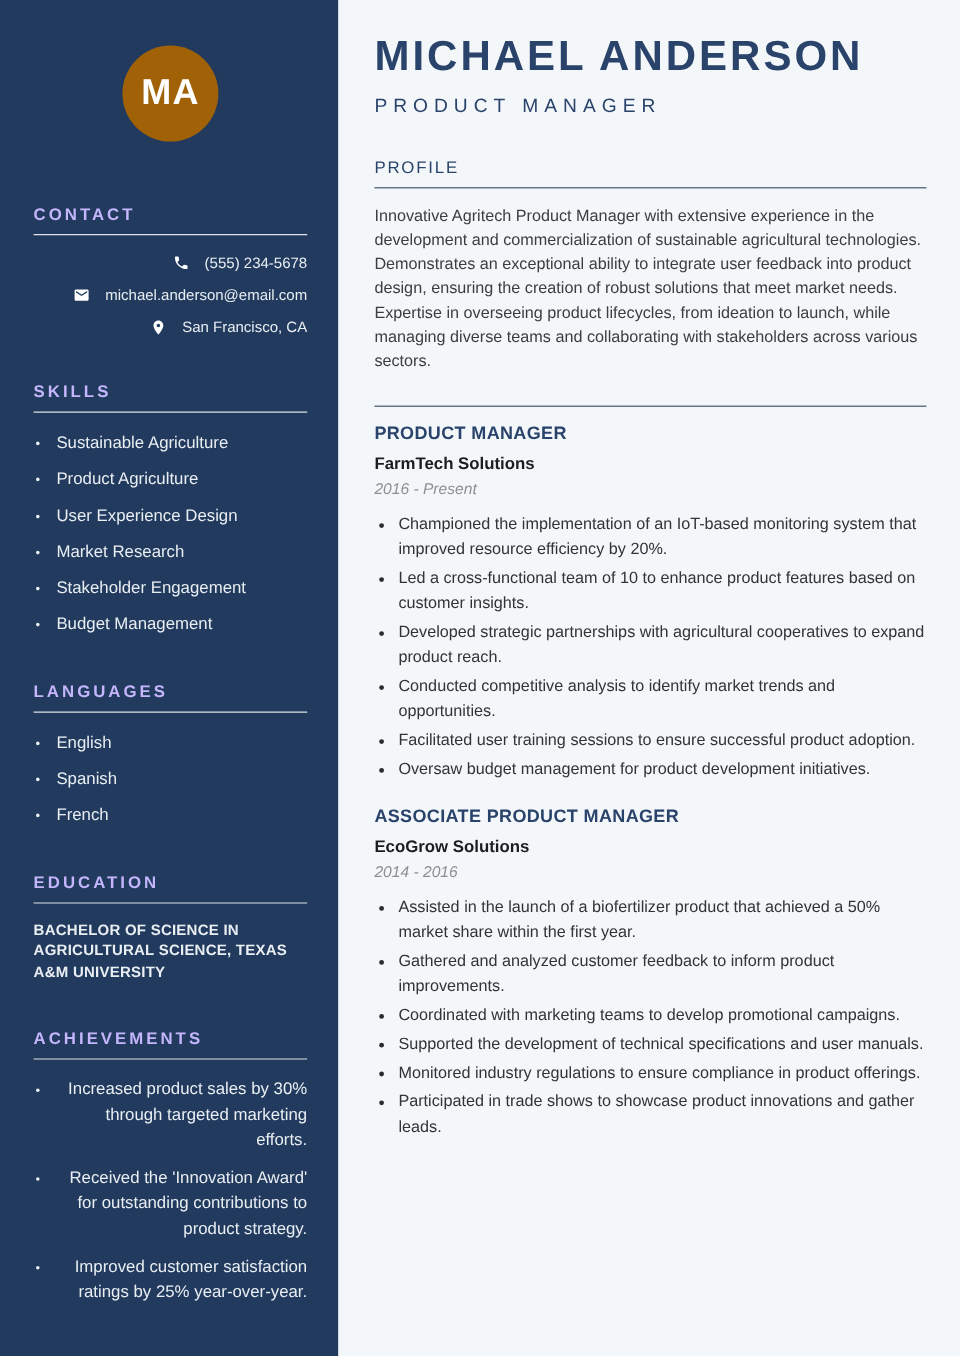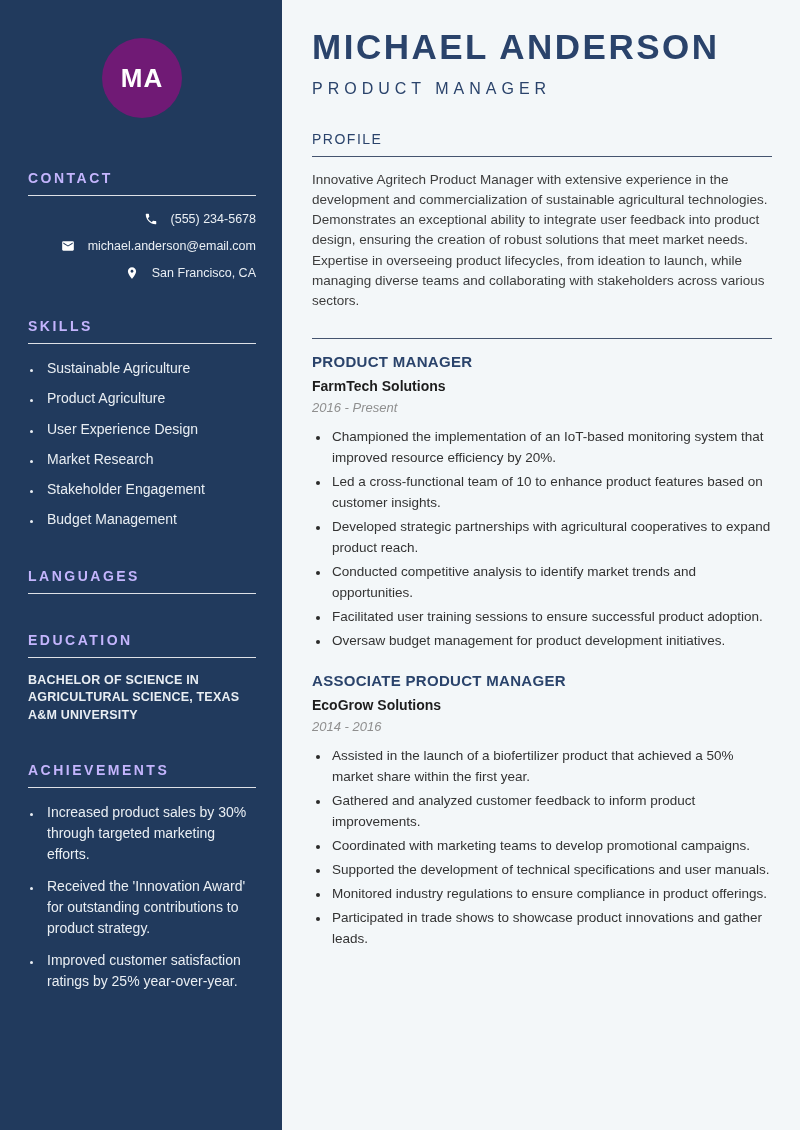--- a/index.html
+++ b/index.html
@@ -17,23 +17,23 @@
   
   .sidebar {
     width: 282px; min-width: 282px;
     background: #213A5D;
     color: #E9EEF3;
     padding: 38px 26px 30px 28px;
   }
   .avatar-wrap { display: flex; justify-content: center; }
   .avatar {
     width: 80px; height: 80px; border-radius: 50%;
-    background: #701a75;
+    background: #a16207;
     display: flex; align-items: center; justify-content: center;
-    color: #FFFFFF; font-size: 26px; font-weight: bold; letter-spacing: 1px;
+    color: #FFFFFF; font-size: 30px; font-weight: bold; letter-spacing: 1px;
   }
   .side-section { margin-top: 38px; }
   .side-section.first { margin-top: 52px; }
   .side-heading {
     color: #c4b5fd; font-size: 14px; font-weight: bold;
     letter-spacing: 2.5px;
   }
   .side-rule {
     border: none; border-top: 1.5px solid rgba(255,255,255,0.85);
     margin-top: 9px;
@@ -45,21 +45,21 @@
   }
   .contact-row:last-child { margin-bottom: 0; }
   .contact-icon { width: 14px; height: 14px; flex: 0 0 14px; display: inline-flex; }
   .contact-icon svg { width: 14px; height: 14px; fill: #FFFFFF; }
 
   .side-list { list-style: disc; padding-left: 15px; margin-top: 14px; }
   .side-list li {
     font-size: 14px; line-height: 1.45; margin-bottom: 10px; padding-left: 4px;
   }
   .side-list li::marker { color: #E9EEF3; font-size: 11px; }
-  .side-list.loose li { margin-bottom: 11px; line-height: 1.5; }
+  .side-list.loose li { margin-bottom: 11px; line-height: 1.5; text-align: right; }
 
   .degree {
     margin-top: 14px; font-size: 12.5px; font-weight: bold;
     line-height: 1.4; letter-spacing: 0.2px; text-transform: uppercase;
   }
 
   
   .main {
     flex: 1;
     background: #F3F7F9;
@@ -150,20 +150,26 @@
           <li>User Experience Design</li>
           <li>Market Research</li>
           <li>Stakeholder Engagement</li>
           <li>Budget Management</li>
         </ul>
     </section>
 
     <section class="side-section">
       <h2 class="side-heading">LANGUAGES</h2>
       <hr class="side-rule">
+      <ul class="side-list">
+
+      <li>English</li>
+          <li>Spanish</li>
+          <li>French</li>
+        </ul>
     </section>
 
     <section class="side-section">
       <h2 class="side-heading">EDUCATION</h2>
       <hr class="side-rule">
       <p class="degree">BACHELOR OF SCIENCE IN AGRICULTURAL SCIENCE, TEXAS A&amp;M UNIVERSITY</p>
     </section>
 
     <section class="side-section">
       <h2 class="side-heading">ACHIEVEMENTS</h2>

